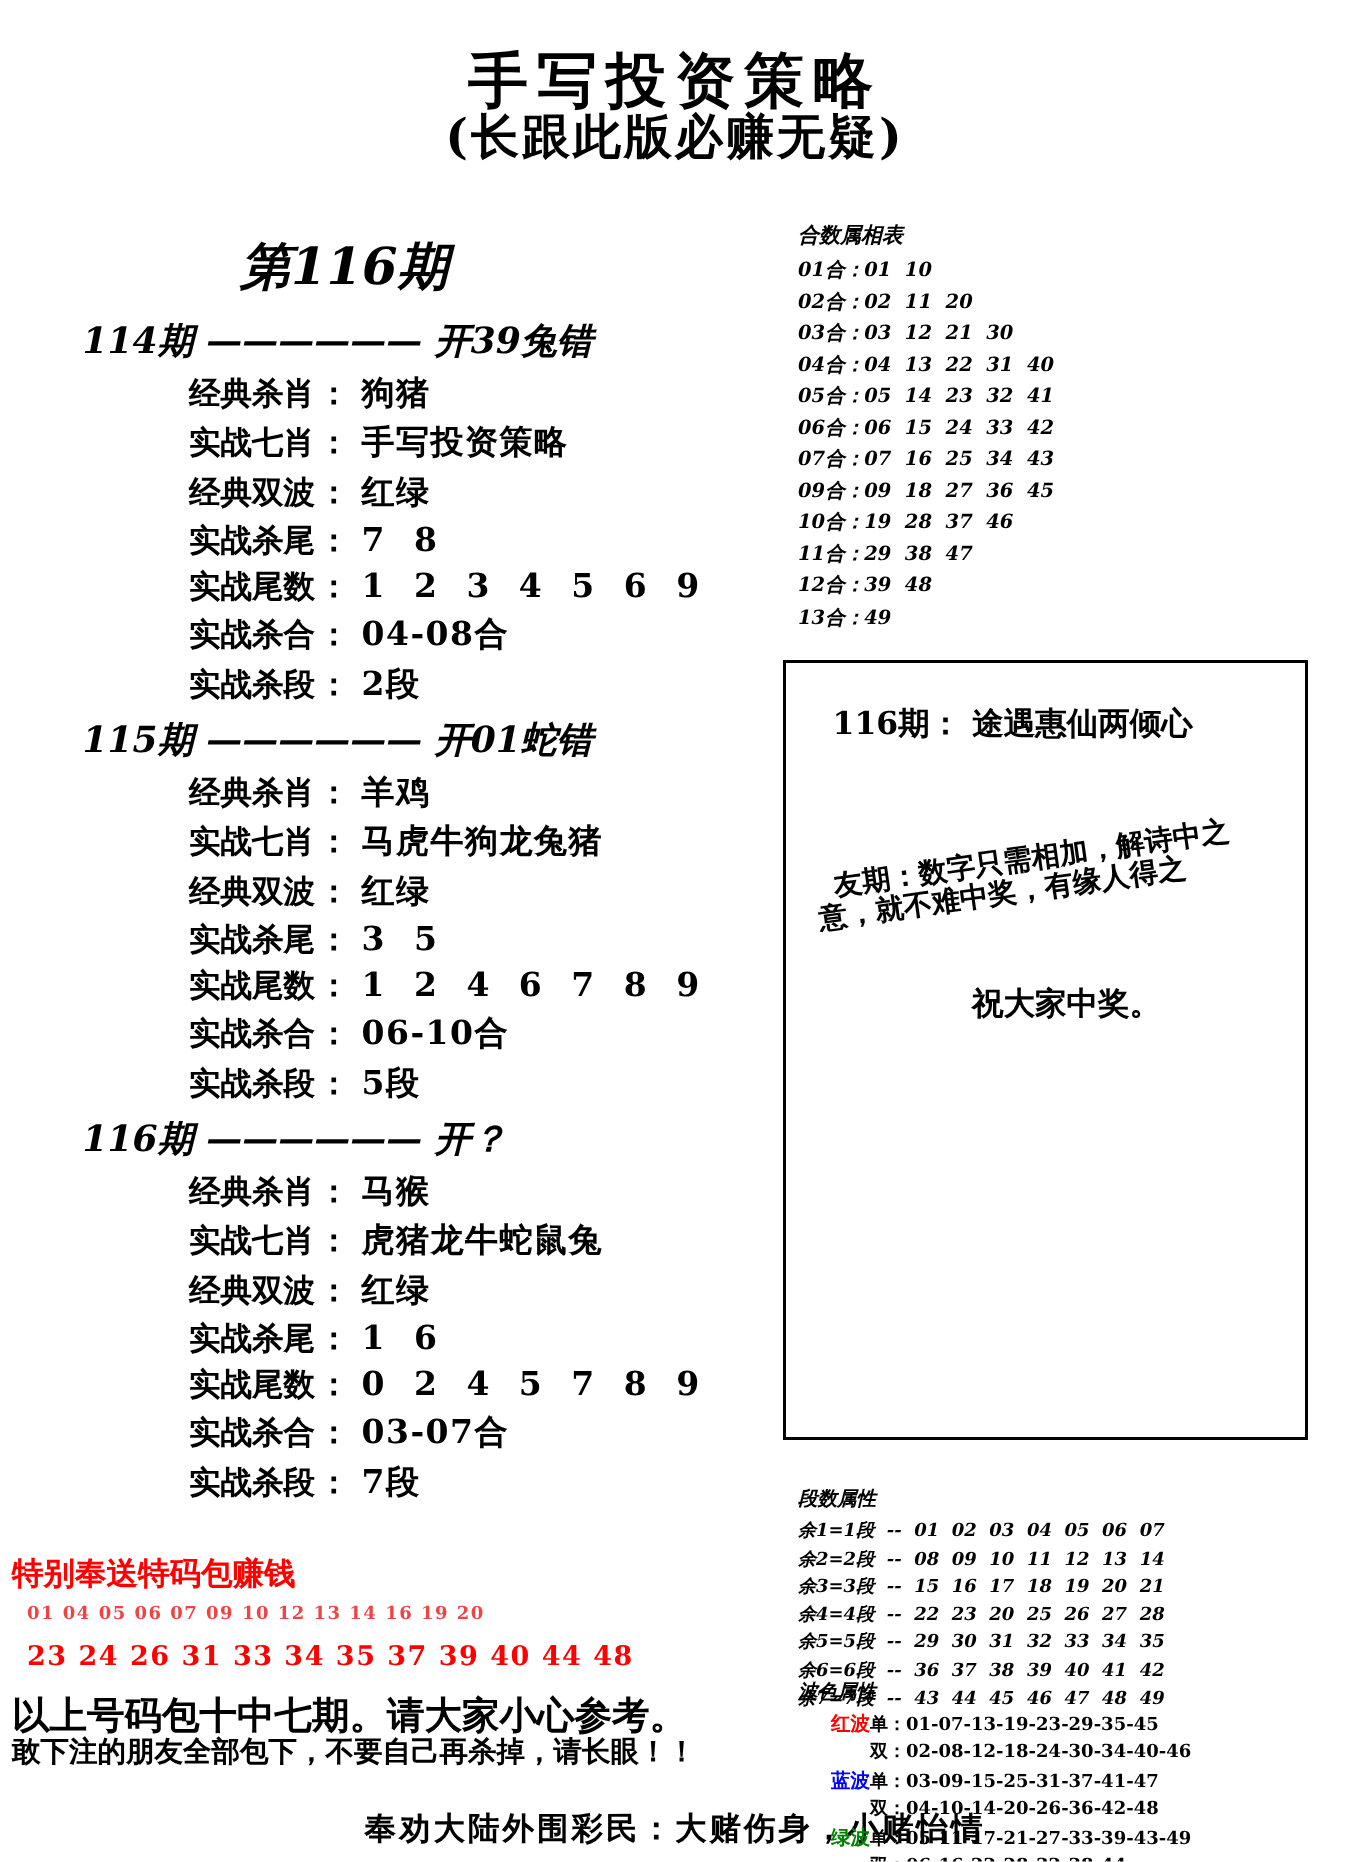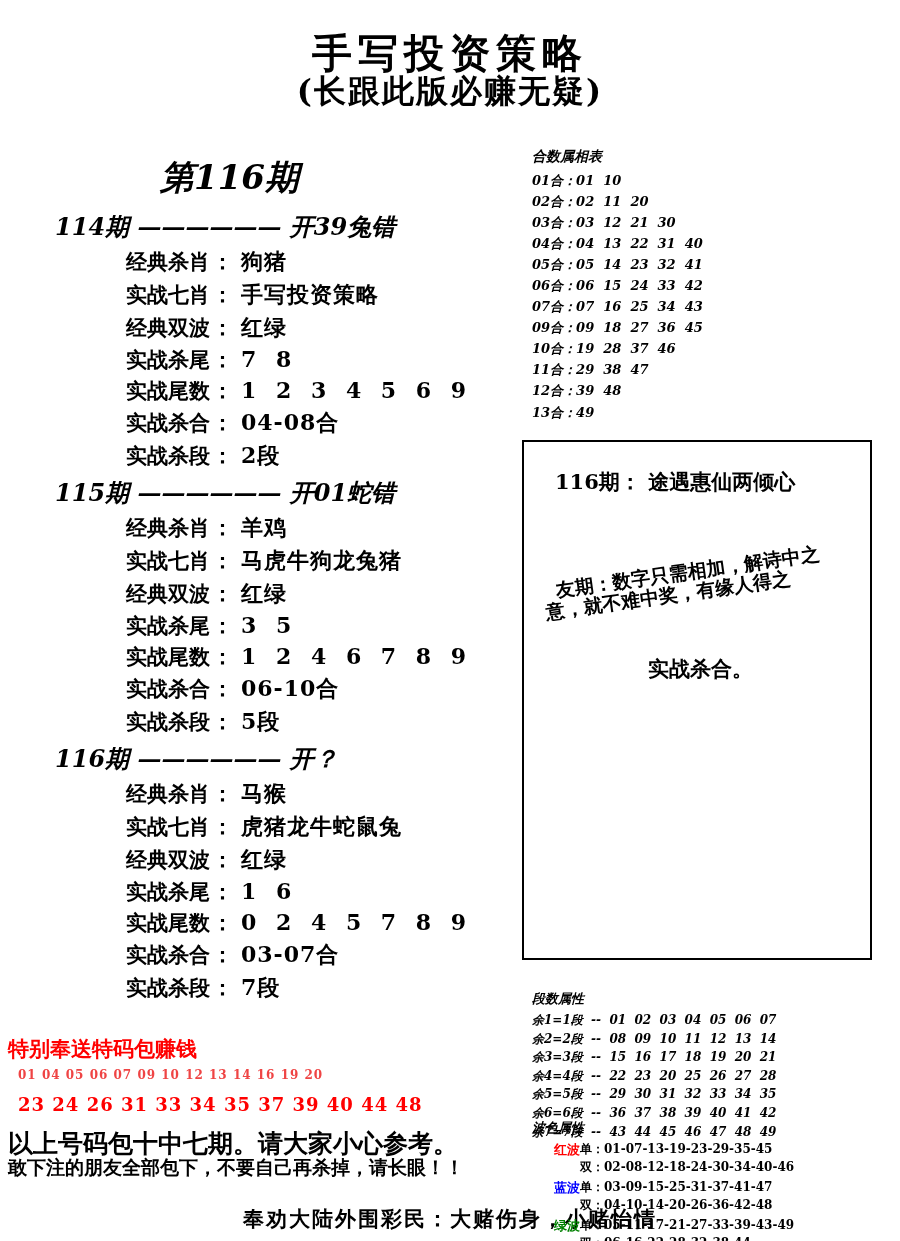--- a/index.html
+++ b/index.html
@@ -307,21 +307,21 @@
     <div class="he-row">10合：19  28  37  46</div>
     <div class="he-row">11合：29  38  47</div>
     <div class="he-row">12合：39  48</div>
     <div class="he-row">13合：49</div>
   </div>
 
   <div class="poem-box"></div>
   <div class="poem-head">116期： 途遇惠仙两倾心</div>
   <div class="poem-line poem-l1">友期：数字只需相加，解诗中之</div>
   <div class="poem-line poem-l2">意，就不难中奖，有缘人得之</div>
-  <div class="poem-bless">实战杀合。</div>
+  <div class="poem-bless">祝大家中奖。</div>
 
   <div class="duan-block">
     <div class="blk-title">段数属性</div>
     <div class="duan-row">余1=1段  --  01  02  03  04  05  06  07</div>
     <div class="duan-row">余2=2段  --  08  09  10  11  12  13  14</div>
     <div class="duan-row">余3=3段  --  15  16  17  18  19  20  21</div>
     <div class="duan-row">余4=4段  --  22  23  20  25  26  27  28</div>
     <div class="duan-row">余5=5段  --  29  30  31  32  33  34  35</div>
     <div class="duan-row">余6=6段  --  36  37  38  39  40  41  42</div>
     <div class="duan-row">余7=7段  --  43  44  45  46  47  48  49</div>

